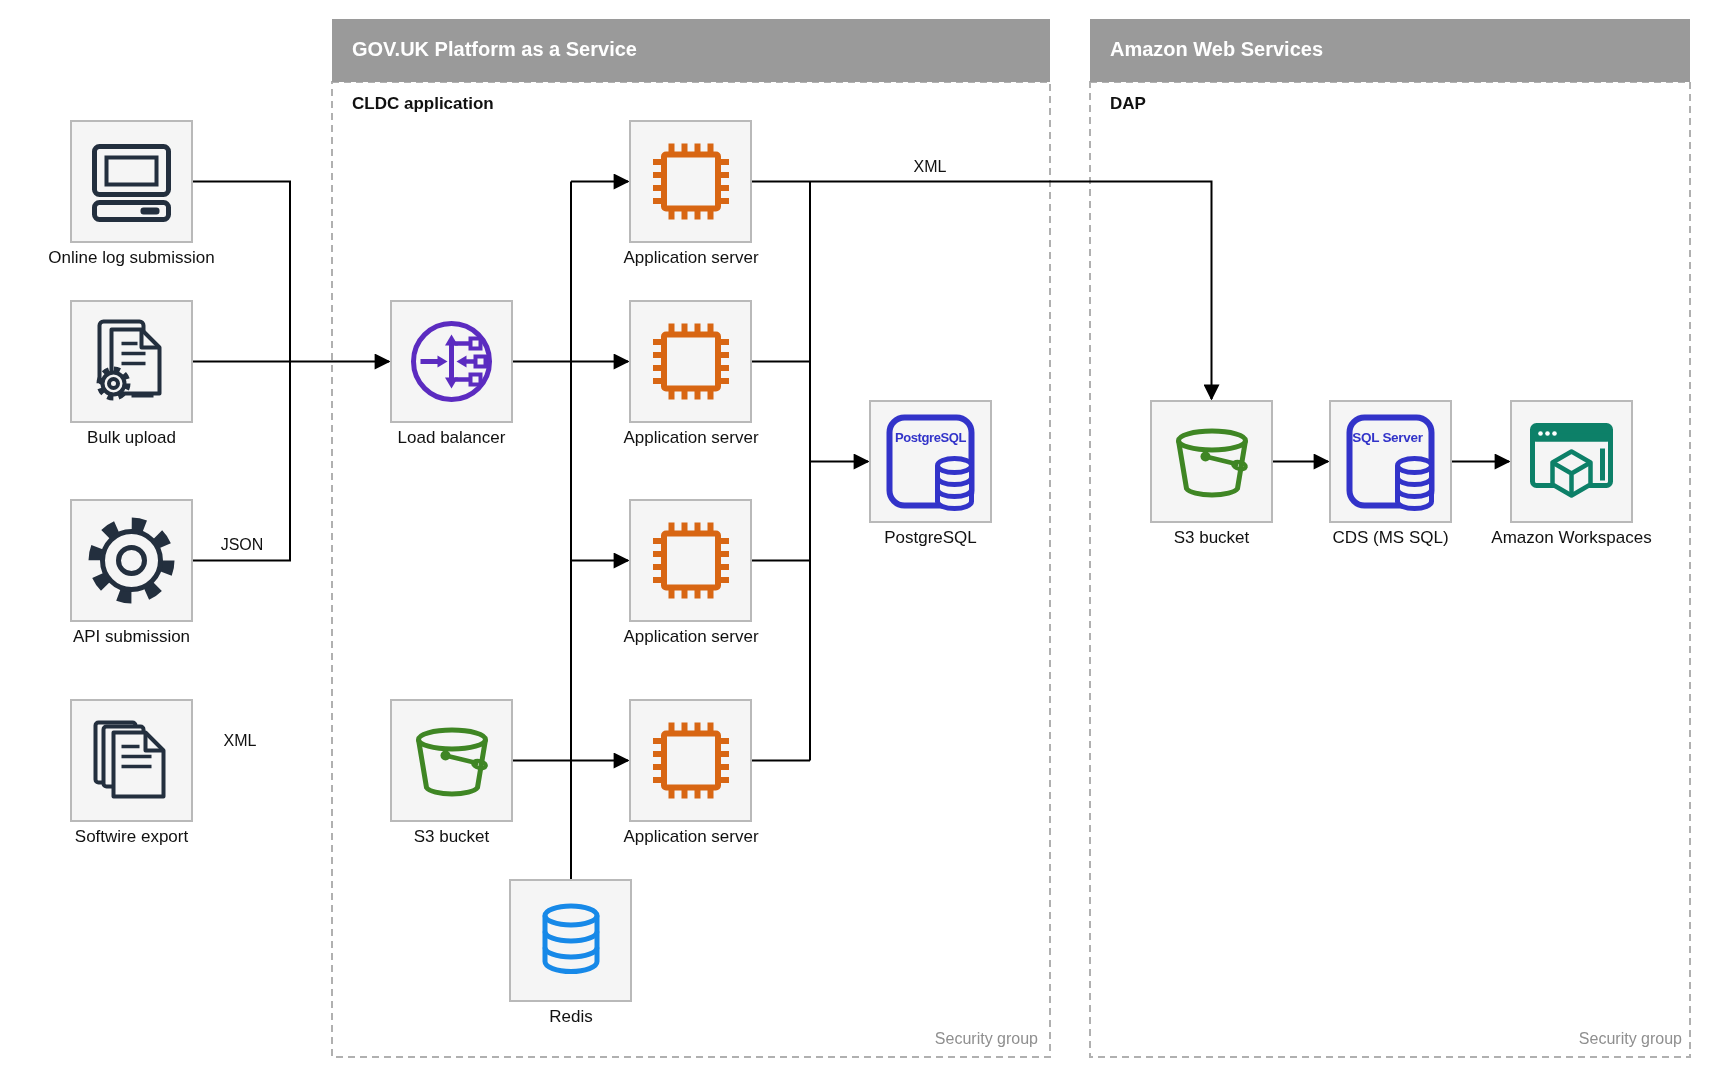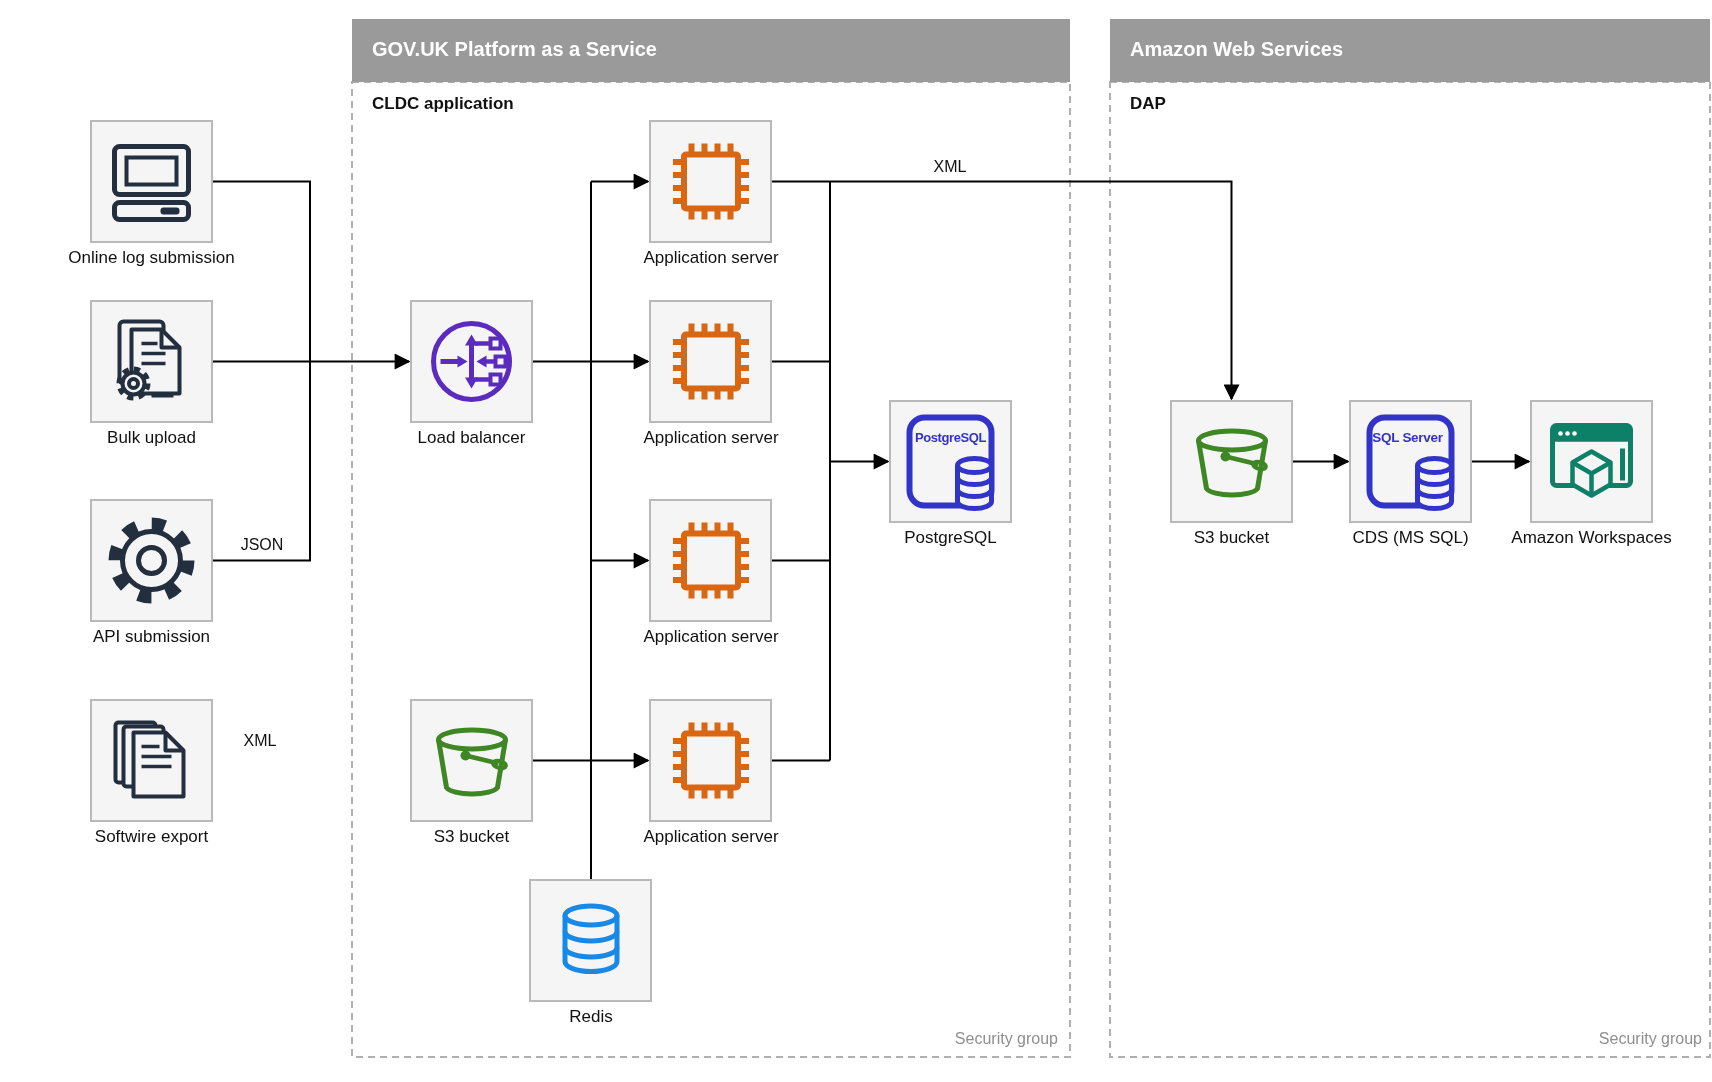--- a/index.html
+++ b/index.html
@@ -1,21 +1,21 @@
 <!DOCTYPE html>
 <html style="--header_gray: #9a9a9a; --box_fill: #f5f5f5; --box_border: #b9b9b9; --zone_border: #b0b0b0; --navy: #232f3e; --purple: #5b2bc0; --orange: #d86613; --green: #3f8624; --indigo: #3233c9; --redis_blue: #1789e8; --teal: #0d8068; --muted_text: #8f8f8f;"><head>
 <meta charset="utf-8">
 <style>
   :root{
     --header_gray:#9a9a9a; --box_fill:#f5f5f5; --box_border:#b9b9b9; --zone_border:#b0b0b0;
     --navy:#232f3e; --purple:#5b2bc0; --orange:#d86613; --green:#3f8624;
     --indigo:#3233c9; --redis_blue:#1789e8; --teal:#0d8068; --muted_text:#8f8f8f;
   }
   html,body{margin:0;padding:0;background:#ffffff;}
-  .stage{width:1628px;height:1082px;position:relative;background:#fff;margin-left:20px;}
+  .stage{width:1628px;height:1082px;position:relative;background:#fff;}
   svg text{font-family:"Liberation Sans","DejaVu Sans",sans-serif;}
   .node-label{font-size:17px;fill:#111;text-anchor:middle;}
   .hdr{fill:var(--header_gray);}
   .hdr-title{font-size:20px;font-weight:bold;fill:#ffffff;}
   .sub-label{font-size:17px;font-weight:bold;fill:#111;}
   .sec-label{font-size:16px;fill:var(--muted_text);text-anchor:end;}
   .edge-label{font-size:16px;fill:#111;text-anchor:middle;}
   .badge-pg{font-size:13px;font-weight:bold;fill:var(--indigo);text-anchor:middle;letter-spacing:-0.4px;}
   .badge-sql{font-size:13.5px;font-weight:bold;fill:var(--indigo);text-anchor:middle;letter-spacing:-0.3px;}
   .box{fill:var(--box_fill);stroke:var(--box_border);stroke-width:2;}

